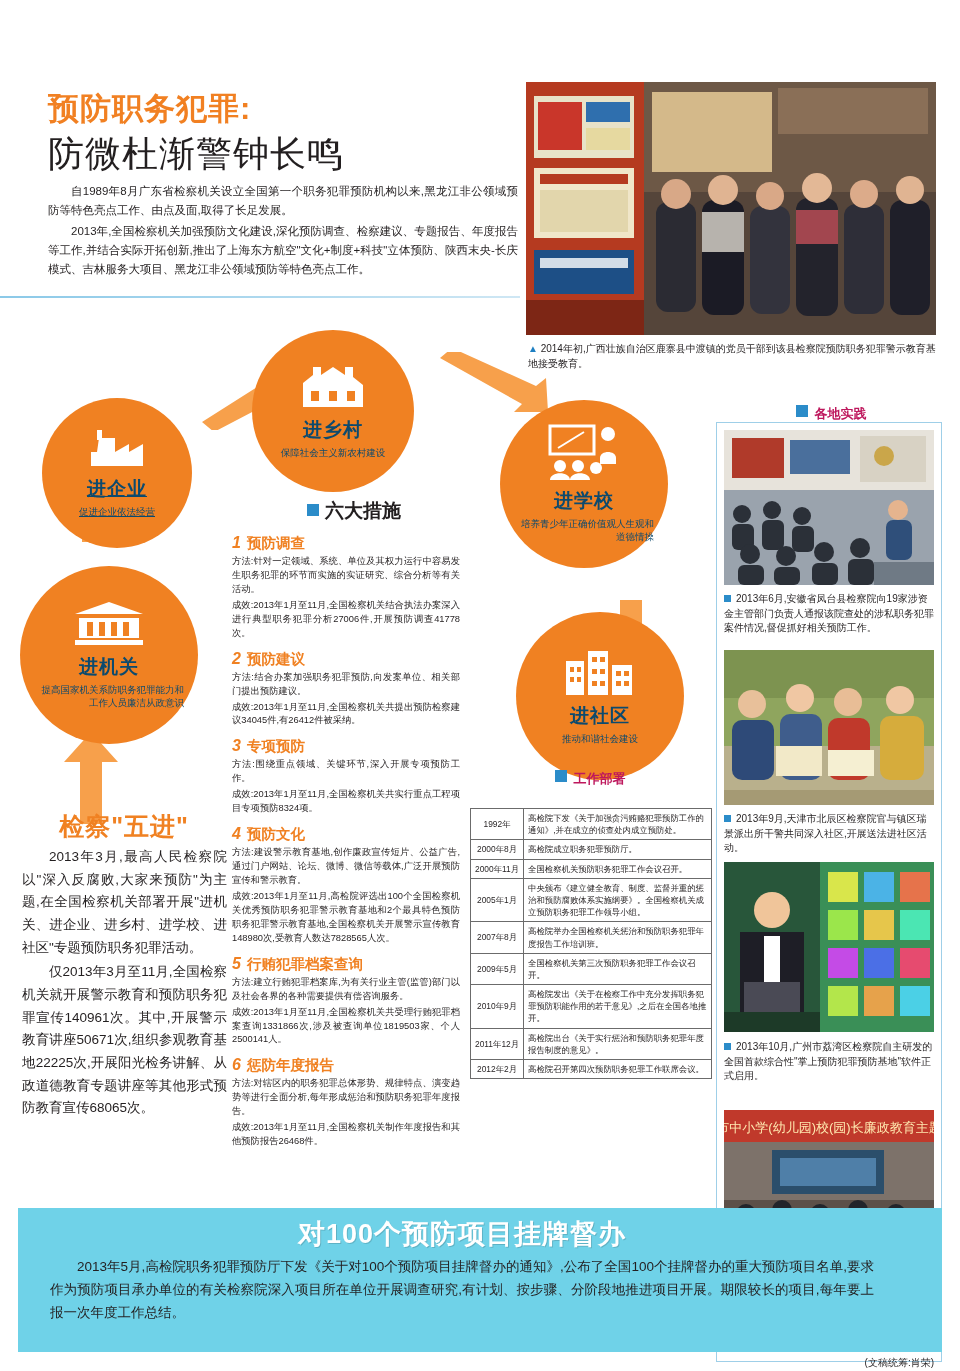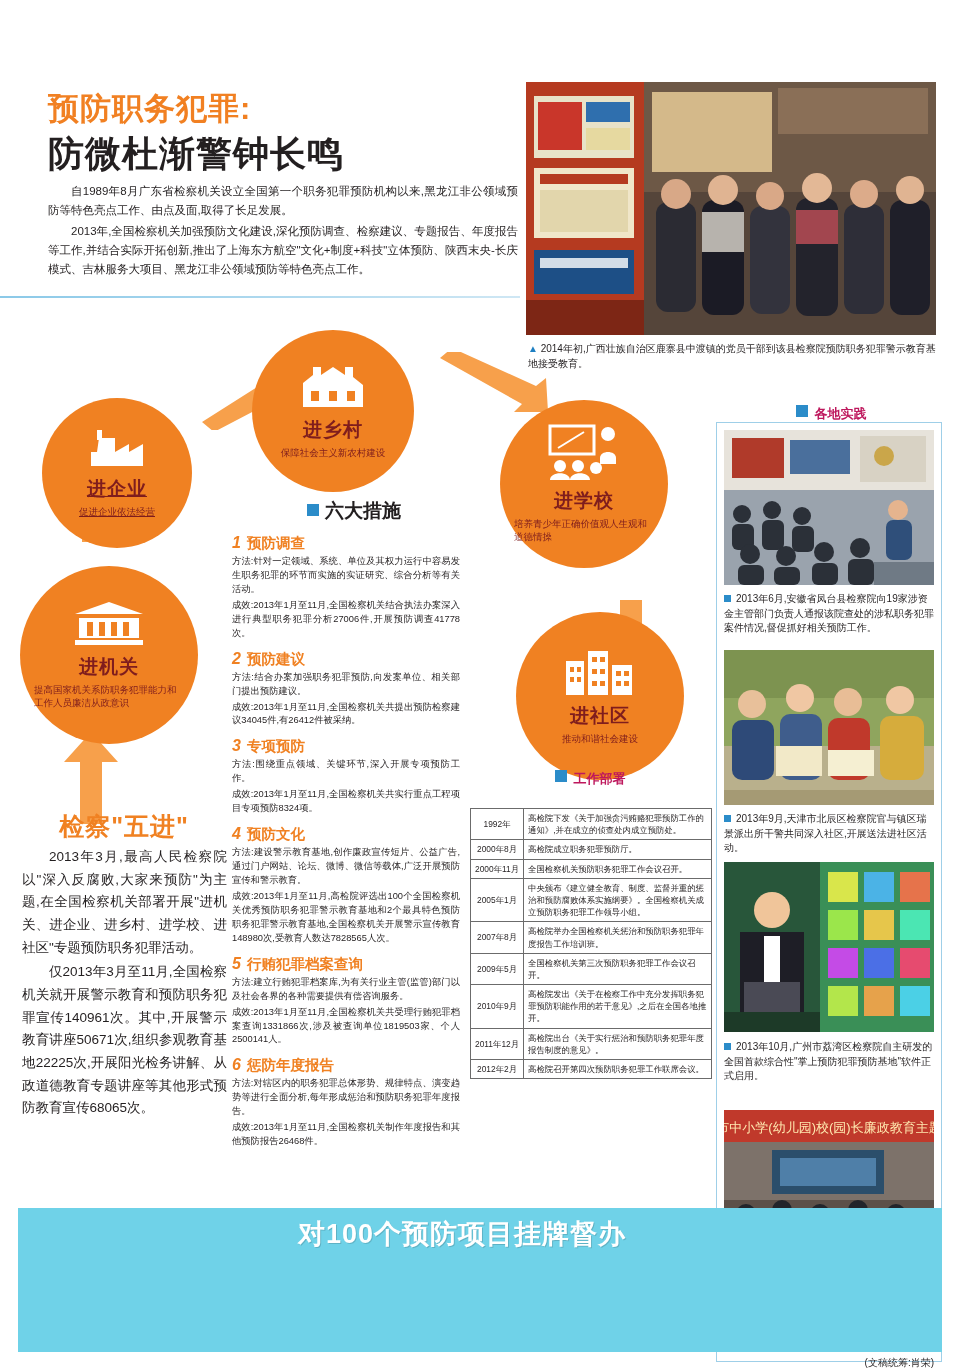--- a/index.html
+++ b/index.html
@@ -16,21 +16,21 @@
 
   
   .hdr-title {
     position:absolute; left:48px; top:78px; width:470px;margin-top:13px;
   }
   .hdr-title .t1 {
     font-size:31px; font-weight:bold; color:#f18022; letter-spacing:1px;
     line-height:1.15;
   }
   .hdr-title .t2 {
-    font-size:36px; font-weight:bold; color:#231f20; letter-spacing:1px;
+    font-size:36px; font-weight:normal; color:#231f20; letter-spacing:1px;
     line-height:1.25; margin-top:4px;
   }
   .hdr-body {
     position:absolute; left:48px; top:182px; width:470px;
     font-size:11.5px; line-height:1.62; color:#231f20; text-align:justify;
   }
   .hdr-body p { margin:0 0 3px 0; text-indent:2em; }
 
   .hdr-rule {
     position:absolute; left:0px; top:296px; width:520px; height:2px;
@@ -44,23 +44,23 @@
   .bullet-sq { display:inline-block; width:7px; height:7px; background:#2b8cc9; margin-right:5px; }
 
   #photo-top { left:526px; top:82px; width:410px; height:253px; }
 
   
   .sec-title { position:absolute; font-size:13px; font-weight:bold; color:#be185d; }
   .sec-title .sq { display:inline-block; width:12px; height:12px; background:#2b8cc9; margin-right:7px; vertical-align:1px;}
 
   
   .circle {
-    position:absolute; border-radius:50%; background:#f08122; color:#7f1d1d;
+    position:absolute; border-radius:50%; background:#f08122; color:#0c4a6e;
     display:flex; flex-direction:column; align-items:center; justify-content:center;
-    text-align:left;
+    text-align:right;
   }
   .circle .ico { margin-bottom:4px; }
   .circle .lab { font-size:19px; font-weight:bold; letter-spacing:1px; }
   .circle .sub { font-size:9.5px; line-height:1.35; margin-top:4px; padding:0 14px; }
 
   
   .arrow { position:absolute; }
 
   
   .measures { position:absolute; left:232px; top:498px; width:244px; }
@@ -498,15 +498,18 @@
       </g>
       <text x="105" y="22" font-size="13" fill="#ffe9b0" text-anchor="middle" font-family="Liberation Sans, sans-serif">全市中小学(幼儿园)校(园)长廉政教育主题讲</text>
     </svg>
   </div>
   <div class="cap" style="left:724px; top:1278px; width:212px;">
     <span class="bullet-sq"></span><span>2013年11月,内蒙古自治区乌海市检察院预防职务犯罪宣讲为全市69名中小学校长、幼儿园园长举行专题讲座。</span>
   </div>
 
   <div class="bottom"></div>
   <div class="bottom-title" style="top:1216px;">对100个预防项目挂牌督办</div>
+  <div class="bottom-body" style="top:1256px;">
+    <p>2013年5月,高检院职务犯罪预防厅下发《关于对100个预防项目挂牌督办的通知》,公布了全国100个挂牌督办的重大预防项目名单,要求作为预防项目承办单位的有关检察院深入项目所在单位开展调查研究,有计划、按步骤、分阶段地推进项目开展。期限较长的项目,每年要上报一次年度工作总结。</p>
+  </div>
   <div class="credit">(文稿统筹:肖荣)</div>
 
 </div>
 
 </body></html>

